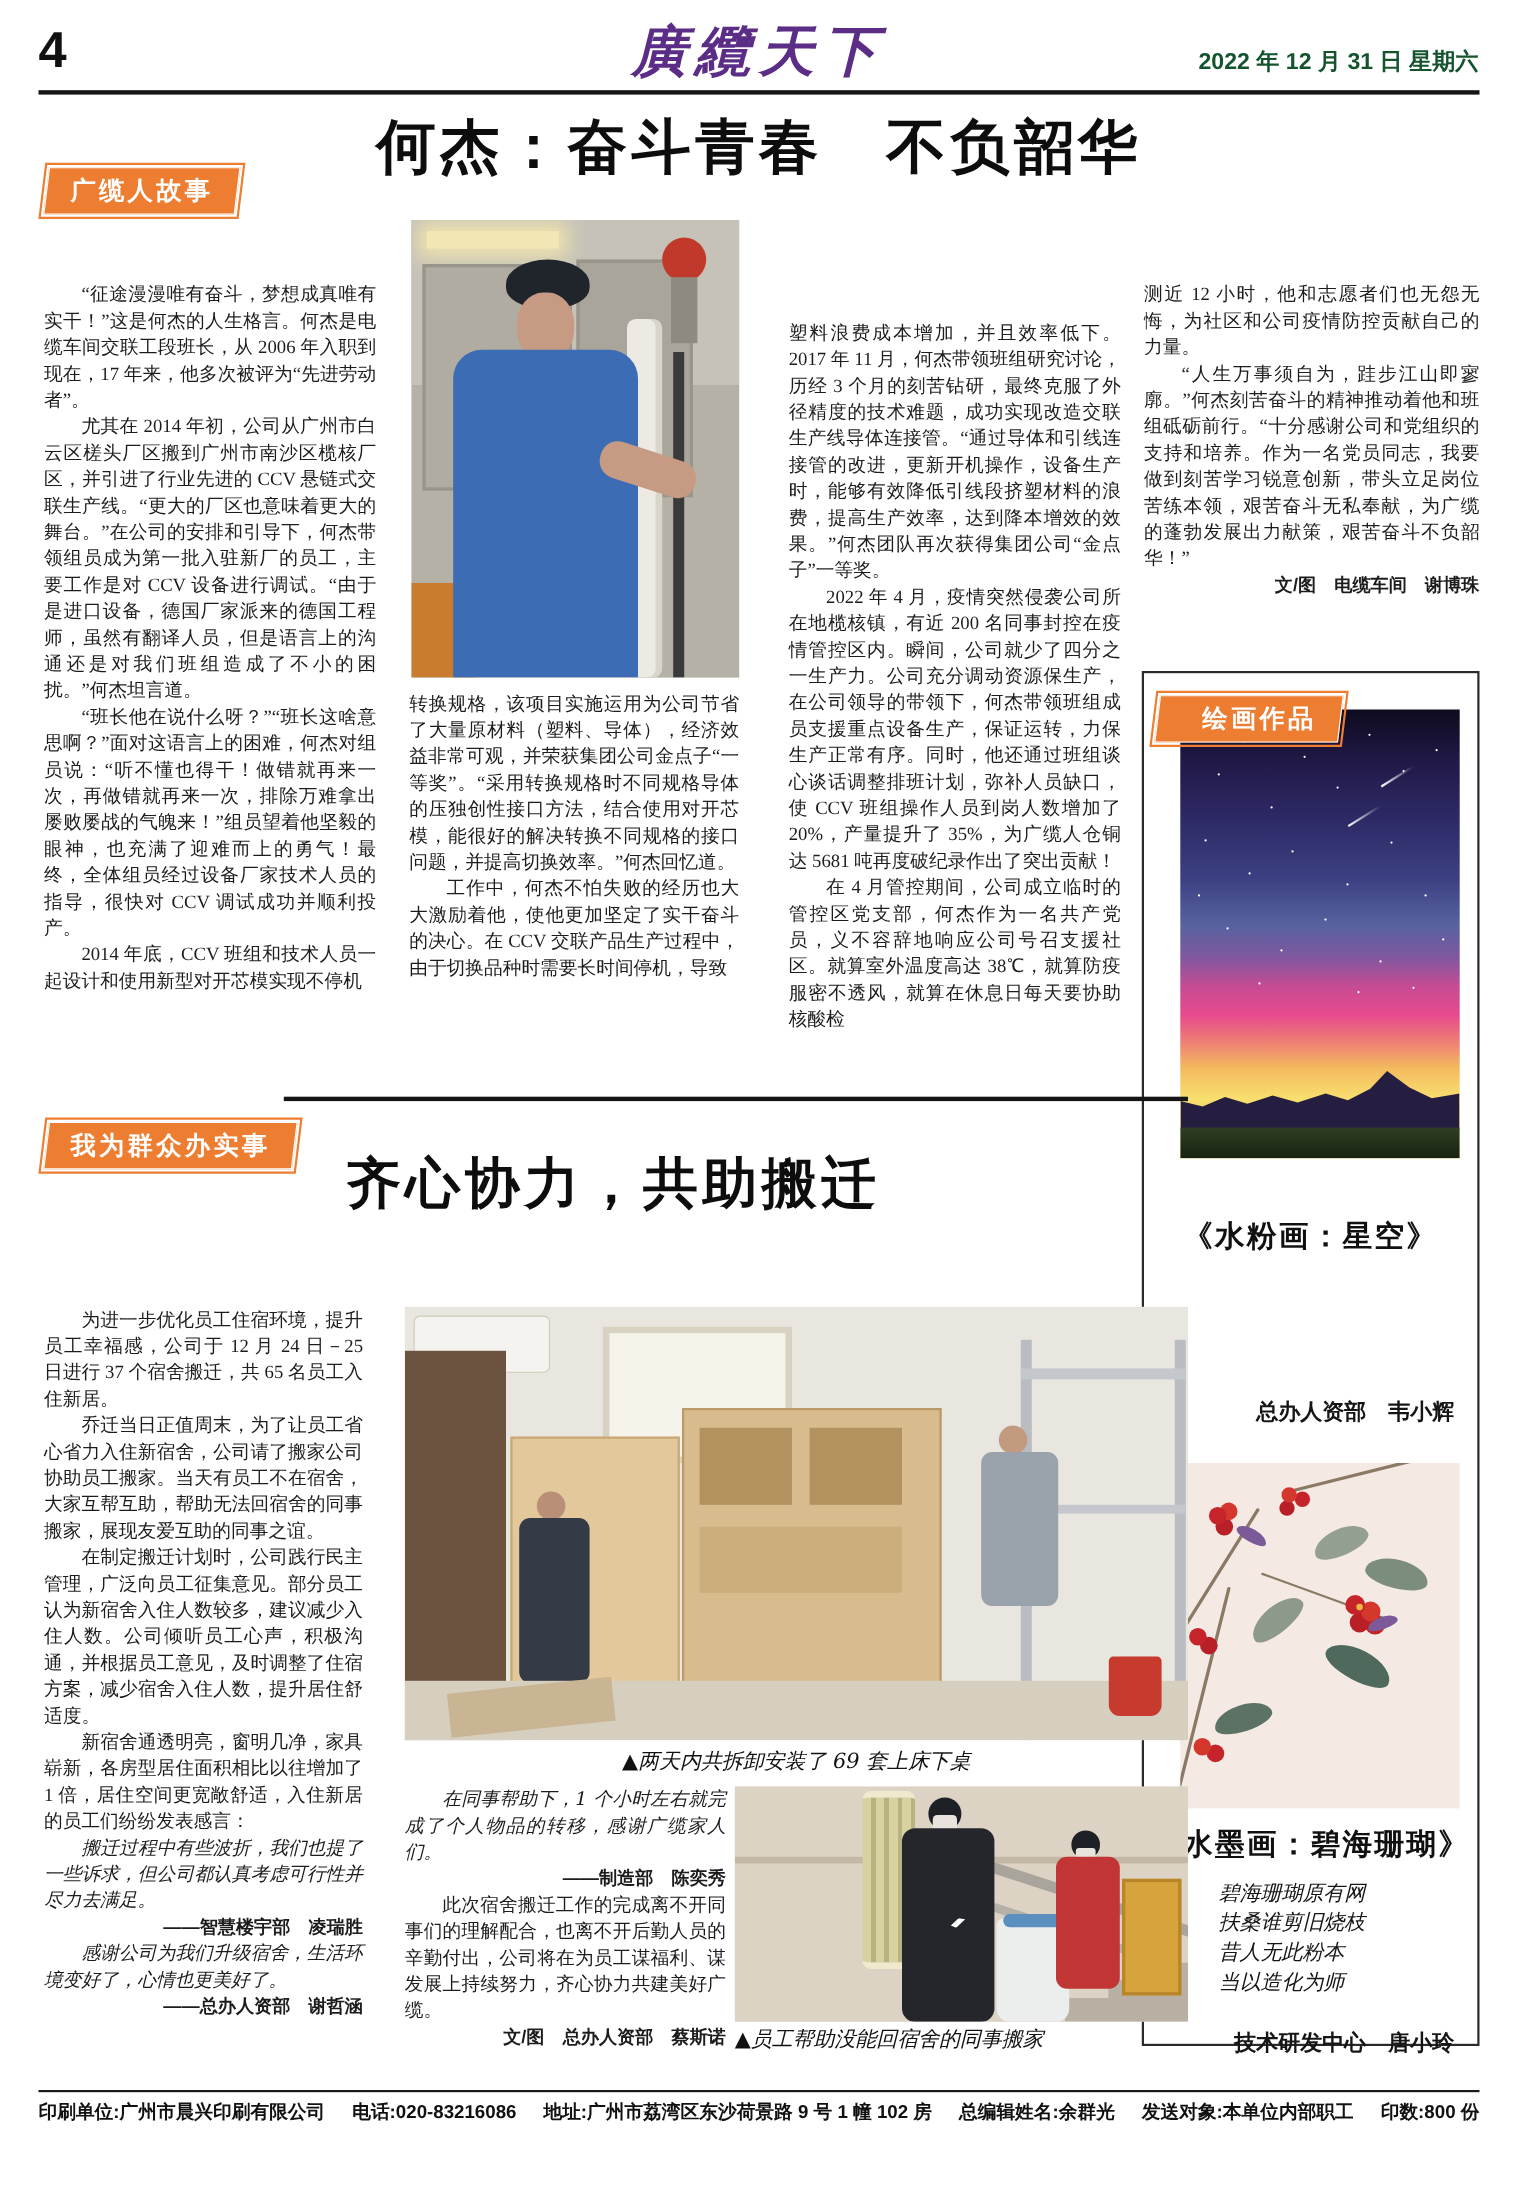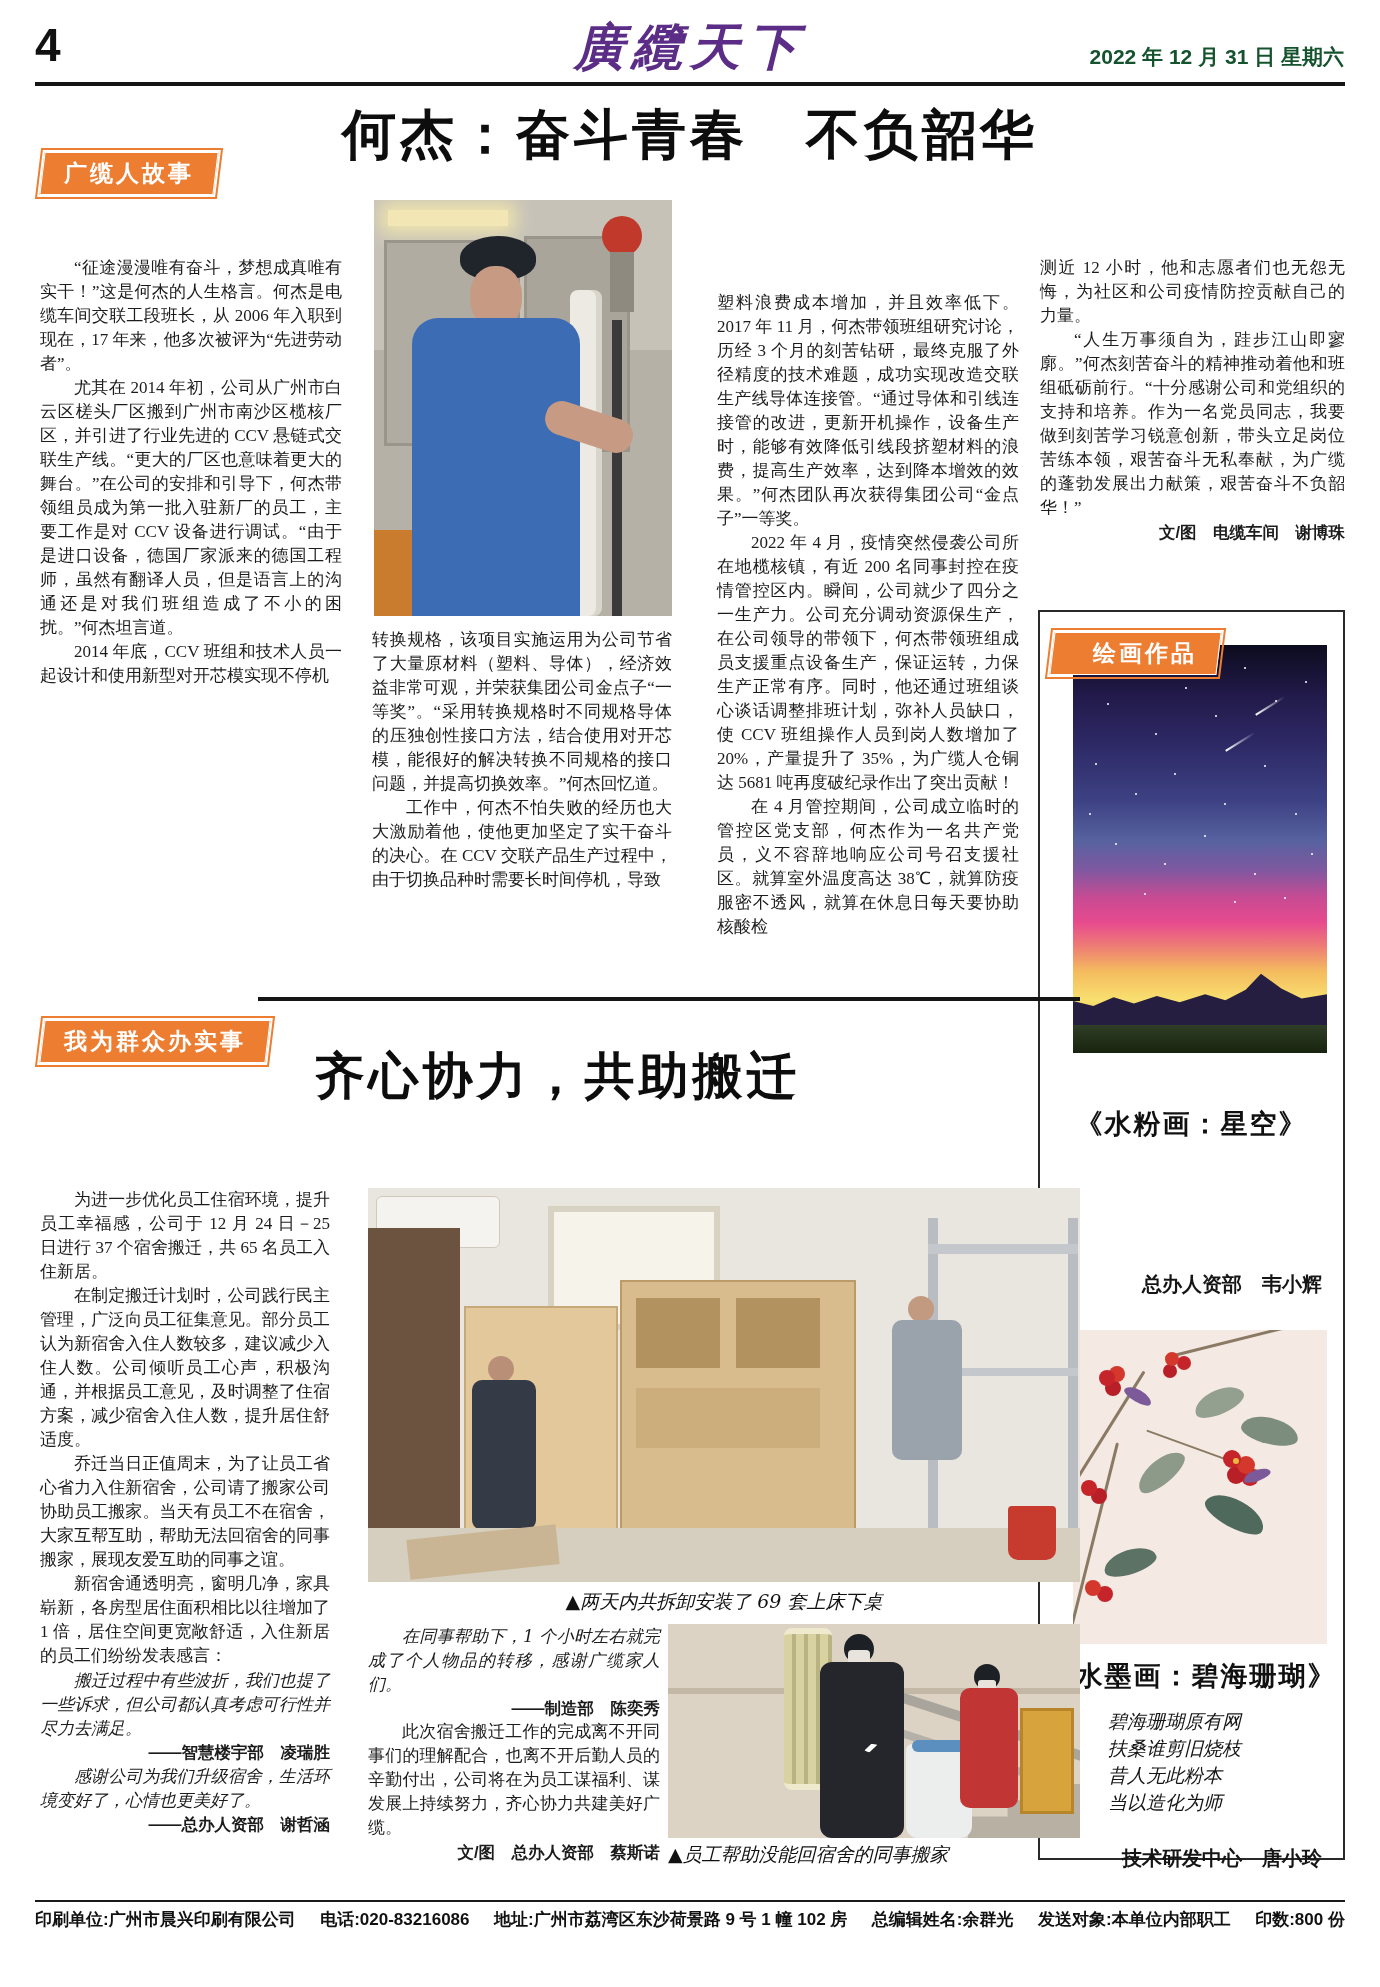--- a/index.html
+++ b/index.html
@@ -90,20 +90,21 @@
   <div class="abs masthead">廣纜天下</div>
   <div class="abs issue-date">2022 年 12 月 31 日 星期六</div>
   <div class="abs header-rule"></div>
 
   <div class="badge" style="left:42px;top:112px;">广缆人故事</div>
   <div class="abs headline1">何杰：奋斗青春　不负韶华</div>
 
   <div class="abs body-text" style="left:40px;top:256px;width:302px;height:726px;">
     <p>“征途漫漫唯有奋斗，梦想成真唯有实干！”这是何杰的人生格言。何杰是电缆车间交联工段班长，从 2006 年入职到现在，17 年来，他多次被评为“先进劳动者”。</p>
     <p>尤其在 2014 年初，公司从广州市白云区槎头厂区搬到广州市南沙区榄核厂区，并引进了行业先进的 CCV 悬链式交联生产线。“更大的厂区也意味着更大的舞台。”在公司的安排和引导下，何杰带领组员成为第一批入驻新厂的员工，主要工作是对 CCV 设备进行调试。“由于是进口设备，德国厂家派来的德国工程师，虽然有翻译人员，但是语言上的沟通还是对我们班组造成了不小的困扰。”何杰坦言道。</p>
+    <p>“班长他在说什么呀？”“班长这啥意思啊？”面对这语言上的困难，何杰对组员说：“听不懂也得干！做错就再来一次，再做错就再来一次，排除万难拿出屡败屡战的气魄来！”组员望着他坚毅的眼神，也充满了迎难而上的勇气！最终，全体组员经过设备厂家技术人员的指导，很快对 CCV 调试成功并顺利投产。</p>
     <p>2014 年底，CCV 班组和技术人员一起设计和使用新型对开芯模实现不停机</p>
   </div>
 
   <div class="photo" style="left:374px;top:200px;width:298px;height:416px;background:#b5b1a7;">
     <div class="ph" style="left:0;top:0;width:298px;height:150px;background:#c6c2b8;"></div>
     <div class="ph" style="left:14px;top:10px;width:120px;height:16px;background:#f2e7b4;box-shadow:0 0 18px 8px #efe4ae;"></div>
     <div class="ph" style="left:10px;top:40px;width:130px;height:200px;border:3px solid #99958b;background:#b0aca2;"></div>
     <div class="ph" style="left:150px;top:36px;width:100px;height:210px;border:3px solid #99958b;background:#a9a59b;"></div>
     <div class="ph" style="left:228px;top:16px;width:40px;height:40px;border-radius:50%;background:#c0392b;"></div>
     <div class="ph" style="left:236px;top:52px;width:24px;height:60px;background:#8e8a80;"></div>
@@ -173,22 +174,22 @@
     <div>当以造化为师</div>
   </div>
   <div class="poem-attr" style="top:1818px;margin-top:28px;">技术研发中心　唐小玲</div>
 
   <div class="badge" style="left:42px;top:980px;">我为群众办实事</div>
   <div class="abs badge2-rule"></div>
   <div class="abs headline2">齐心协力，共助搬迁</div>
 
   <div class="abs body-text" style="left:40px;top:1188px;width:290px;height:668px;">
     <p>为进一步优化员工住宿环境，提升员工幸福感，公司于 12 月 24 日－25 日进行 37 个宿舍搬迁，共 65 名员工入住新居。</p>
+    <p>乔迁当日正值周末，为了让员工省心省力入住新宿舍，公司请了搬家公司协助员工搬家。当天有员工不在宿舍，大家互帮互助，帮助无法回宿舍的同事搬家，展现友爱互助的同事之谊。</p>
     <p>在制定搬迁计划时，公司践行民主管理，广泛向员工征集意见。部分员工认为新宿舍入住人数较多，建议减少入住人数。公司倾听员工心声，积极沟通，并根据员工意见，及时调整了住宿方案，减少宿舍入住人数，提升居住舒适度。</p>
-    <p>乔迁当日正值周末，为了让员工省心省力入住新宿舍，公司请了搬家公司协助员工搬家。当天有员工不在宿舍，大家互帮互助，帮助无法回宿舍的同事搬家，展现友爱互助的同事之谊。</p>
     <p>新宿舍通透明亮，窗明几净，家具崭新，各房型居住面积相比以往增加了 1 倍，居住空间更宽敞舒适，入住新居的员工们纷纷发表感言：</p>
     <p class="quote">搬迁过程中有些波折，我们也提了一些诉求，但公司都认真考虑可行性并尽力去满足。</p>
     <p class="attr">——智慧楼宇部　凌瑞胜</p>
     <p class="quote">感谢公司为我们升级宿舍，生活环境变好了，心情也更美好了。</p>
     <p class="attr">——总办人资部　谢哲涵</p>
   </div>
 
   <div class="photo" style="left:368px;top:1188px;width:712px;height:394px;background:#e9e6df;">
     <div class="ph" style="left:8px;top:8px;width:122px;height:50px;background:#f4f3ef;border-radius:6px;border:1px solid #cfcabb;"></div>
     <div class="ph" style="left:180px;top:18px;width:160px;height:112px;background:#f6f4ea;border:6px solid #d8d2c2;"></div>

